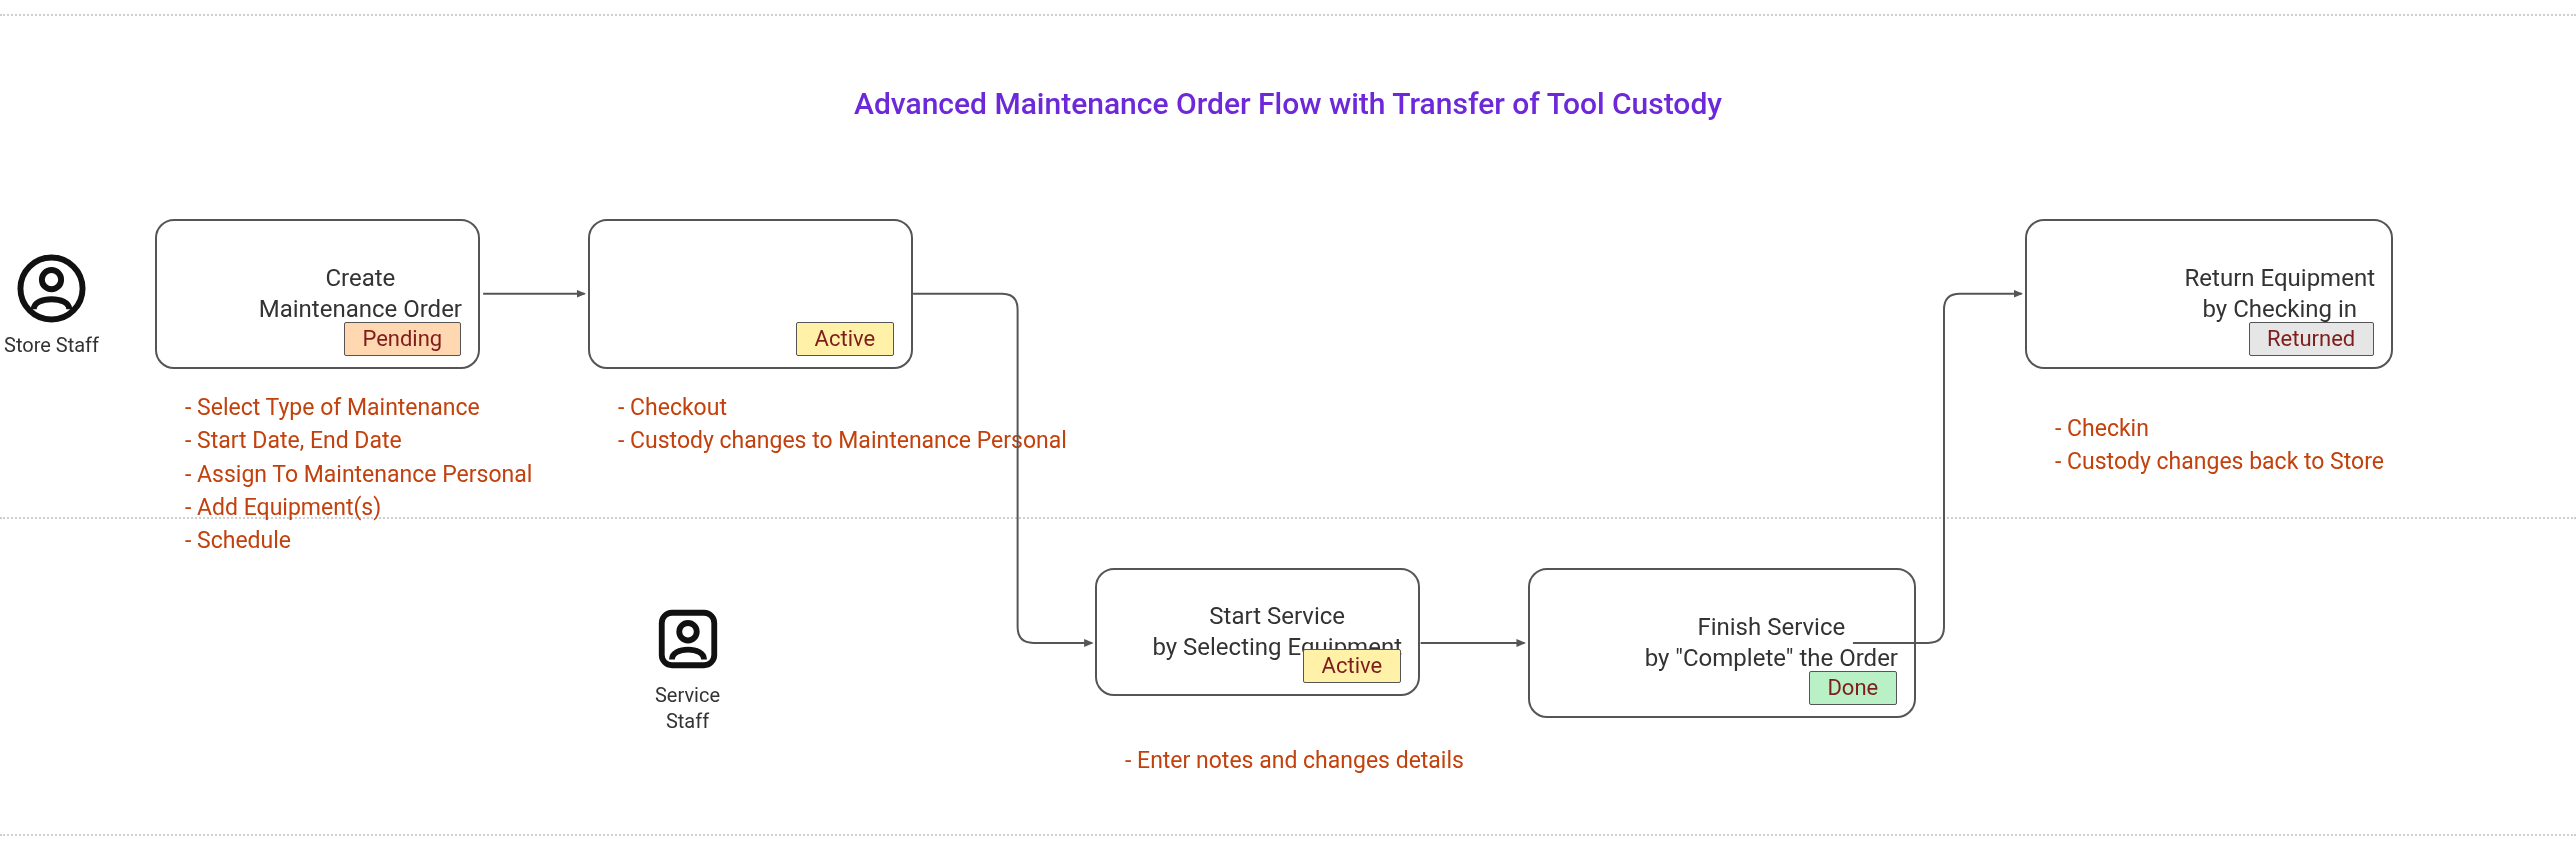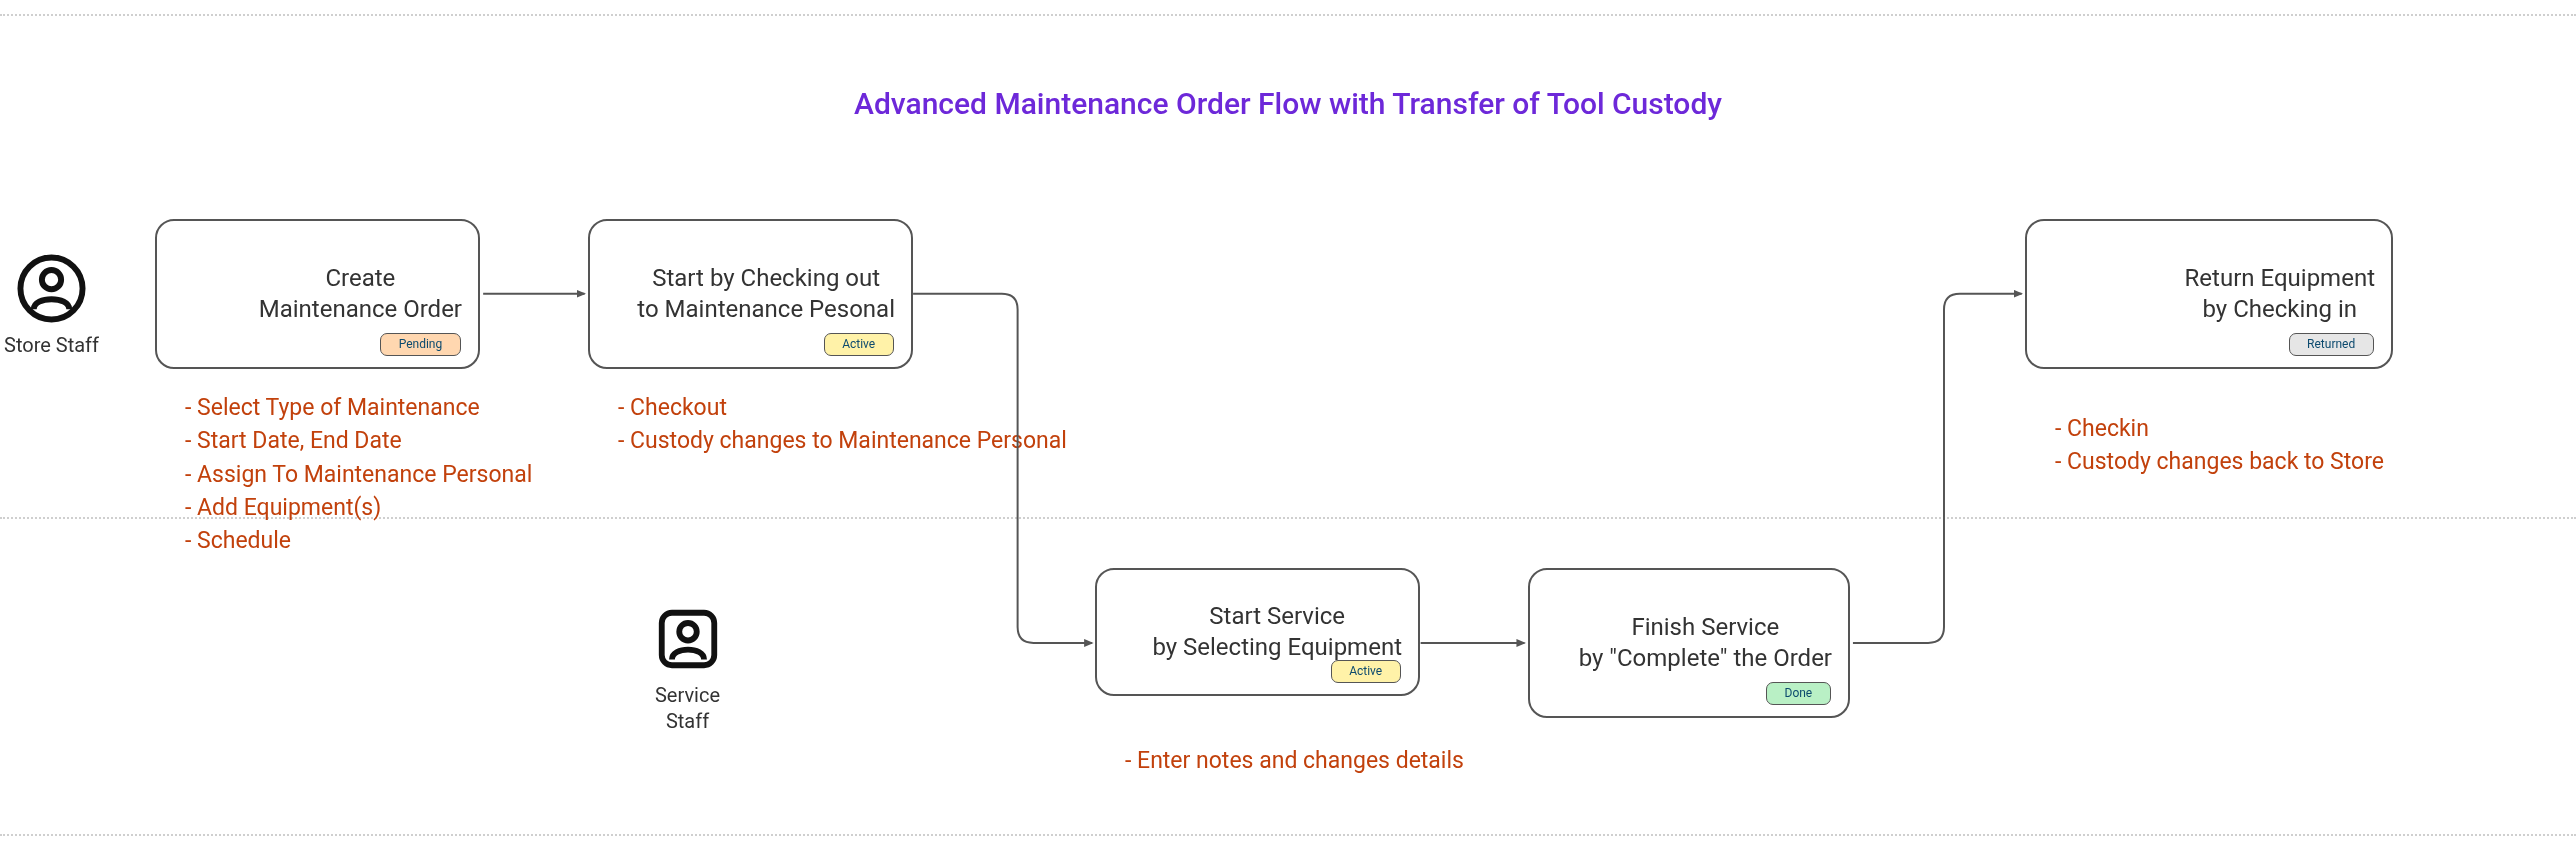--- a/index.html
+++ b/index.html
@@ -54,24 +54,24 @@
     text-align: center;
     font-size: 24px;
     color: #333;
     line-height: 1.3;
   }
   .badge {
     position: absolute;
     right: 17.4px;
     bottom: 11px;
     border: 1.6px solid #555;
-    border-radius: 7px;
+    border-radius: 2px;
     padding: 3.2px 17.4px 4px 17.4px;
-    font-size: 12px;
-    color: #0c4a6e;
+    font-size: 22px;
+    color: #7f1d1d;
   }
   .badge.pending  { background: #ffd7b0; }
   .badge.active   { background: #fff2a8; }
   .badge.done     { background: #b9f0c5; }
   .badge.returned { background: #e6e6e6; }
   .notes {
     position: absolute;
     font-size: 23px;
     color: #c2410c;
     line-height: 1.45;
@@ -121,39 +121,35 @@
   </div>
   <div class="badge pending">Pending</div>
 </div>
 <div class="notes" style="left:185px; top:391px">- Select Type of Maintenance
 - Start Date, End Date
 - Assign To Maintenance Personal
 - Add Equipment(s)
 - Schedule</div>
 
 <div class="node" style="left:588px; top:219px; width:325px; height:150px">
-  <div class="text">
-    <span>Start by Checking out</span><br>
-    <span>to Maintenance Pesonal</span>
-  </div>
   <div class="badge active">Active</div>
 </div>
 <div class="notes" style="left:618px; top:391px">- Checkout
 - Custody changes to Maintenance Personal</div>
 
 <div class="node" style="left:1095px; top:568px; width:325px; height:128px">
   <div class="text">
     <span>Start Service</span><br>
     <span>by Selecting Equipment</span>
   </div>
   <div class="badge active">Active</div>
 </div>
 <div class="notes" style="left:1125px; top:744px">- Enter notes and changes details</div>
 
-<div class="node" style="left:1528px; top:568px; width:322px; height:150px">
+<div class="node" style="left:1528px; top:568px; width:388px; height:150px">
   <div class="text">
     <span>Finish Service</span><br>
     <span>by "Complete" the Order</span>
   </div>
   <div class="badge done">Done</div>
 </div>
 
 <div class="node" style="left:2025px; top:219px; width:368px; height:150px">
   <div class="text">
     <span>Return Equipment</span><br>

